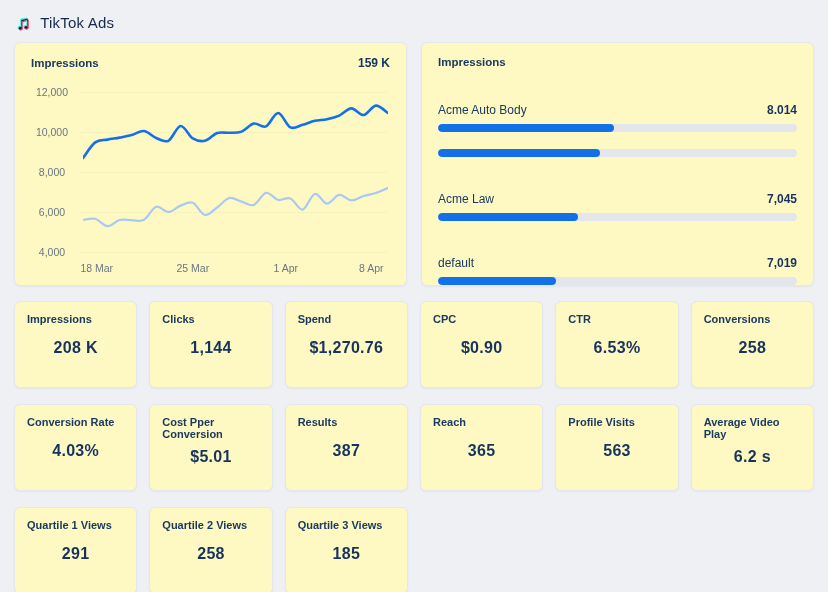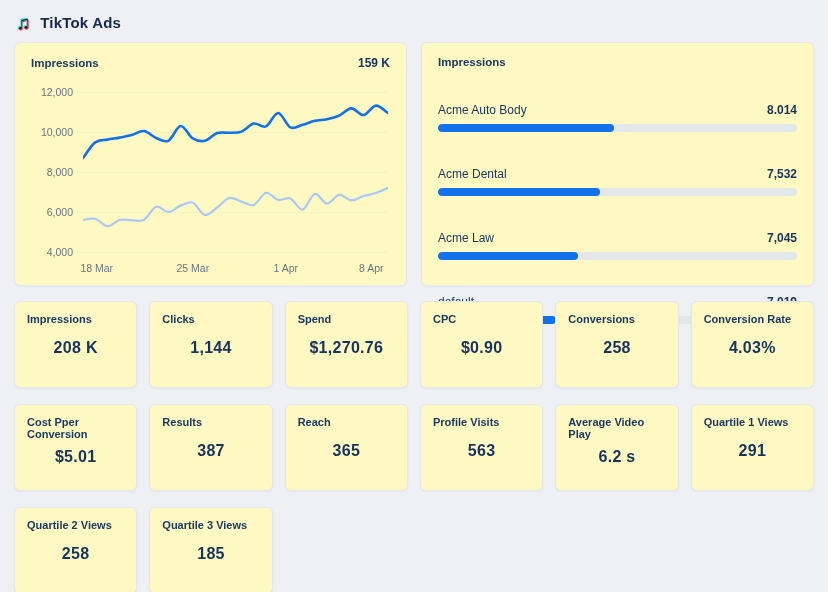--- a/index.html
+++ b/index.html
@@ -7,36 +7,36 @@
   body {
     background:#eef0f4;
     font-family:"Liberation Sans", sans-serif;
     color:#16335d;
   }
   .header { display:flex; align-items:center; gap:10px; padding:12px 16px 10px 16px; height:42px; }
   .tiktok-icon {
     font-size:19px; line-height:1; color:#111722; font-weight:700;
     text-shadow:-1px -1px 0 #25f4ee, 1px 1px 0 #fe2c55;
   }
-  .app-title { font-size:15px; font-weight:700; color:#14294b; letter-spacing:.2px; }
+  .app-title { font-size:15px; font-weight:400; color:#14294b; letter-spacing:.2px; }
 
   .top-grid { display:grid; grid-template-columns:1fr 1fr; gap:14px; margin:0 14px; }
   .card {
     background:#fef9c3; border:1px solid #e4e7ec; border-radius:6px;
     box-shadow:0 1px 2px rgba(20,40,80,.05);
   }
   .big-card { height:244px; padding:13px 16px; }
   .card-head { display:flex; justify-content:space-between; align-items:center; }
   .card-title { font-size:11.5px; font-weight:700; color:#1b3a61; }
   .card-total { font-size:12px; font-weight:700; color:#16335d; }
 
   
   .plot-wrap { position:relative; height:178px; margin-top:12px; }
   .gridline { position:absolute; left:50px; right:2px; border-top:1px dotted #e3e6eb; }
-  .y-tick { position:absolute; left:0; width:42px; text-align:right; font-size:10.5px; color:#6b7584; }
+  .y-tick { position:absolute; left:0; width:42px; text-align:center; font-size:10.5px; color:#6b7584; }
   .chart-svg { position:absolute; left:52px; right:2px; top:0; height:178px; width:calc(100% - 54px); }
   .x-axis { position:relative; height:16px; margin-left:52px; margin-right:2px; margin-top:2px; }
   .x-tick { position:absolute; transform:translateX(-50%); font-size:10.5px; color:#6b7584; white-space:nowrap; }
 
   
   .bar-rows { margin-top:8px; }
   .bar-row { margin-top:17px; }
   .bar-row-top { display:flex; justify-content:space-between; align-items:baseline; margin-bottom:7px;margin-top:35px; }
   .bar-label { font-size:12px; font-weight:500; color:#1b3a61; }
   .bar-value { font-size:12px; font-weight:700; color:#16335d; }
@@ -96,24 +96,20 @@
       <div class="bar-row">
         <div class="bar-row-top">
           <span class="bar-label">Acme Auto Body</span>
           <span class="bar-value">8.014</span>
         </div>
         <div class="bar-track">
           <div class="bar-fill" style="width: 49%;"></div>
         </div>
       </div>
       <div class="bar-row">
-        <div class="bar-row-top">
-          <span class="bar-label">Acme Dental</span>
-          <span class="bar-value">7,532</span>
-        </div>
         <div class="bar-track">
           <div class="bar-fill" style="width: 45%;"></div>
         </div>
       </div>
       <div class="bar-row">
         <div class="bar-row-top">
           <span class="bar-label">Acme Law</span>
           <span class="bar-value">7,045</span>
         </div>
         <div class="bar-track">
@@ -144,20 +140,24 @@
   </div>
   <div class="card kpi-card">
     <span class="kpi-label">Spend</span>
     <span class="kpi-value">$1,270.76</span>
   </div>
   <div class="card kpi-card">
     <span class="kpi-label">CPC</span>
     <span class="kpi-value">$0.90</span>
   </div>
   <div class="card kpi-card">
+    <span class="kpi-label">CTR</span>
+    <span class="kpi-value">6.53%</span>
+  </div>
+  <div class="card kpi-card">
     <span class="kpi-label">Conversions</span>
     <span class="kpi-value">258</span>
   </div>
   <div class="card kpi-card">
     <span class="kpi-label">Conversion Rate</span>
     <span class="kpi-value">4.03%</span>
   </div>
   <div class="card kpi-card">
     <span class="kpi-label">Cost Pper Conversion</span>
     <span class="kpi-value">$5.01</span>

